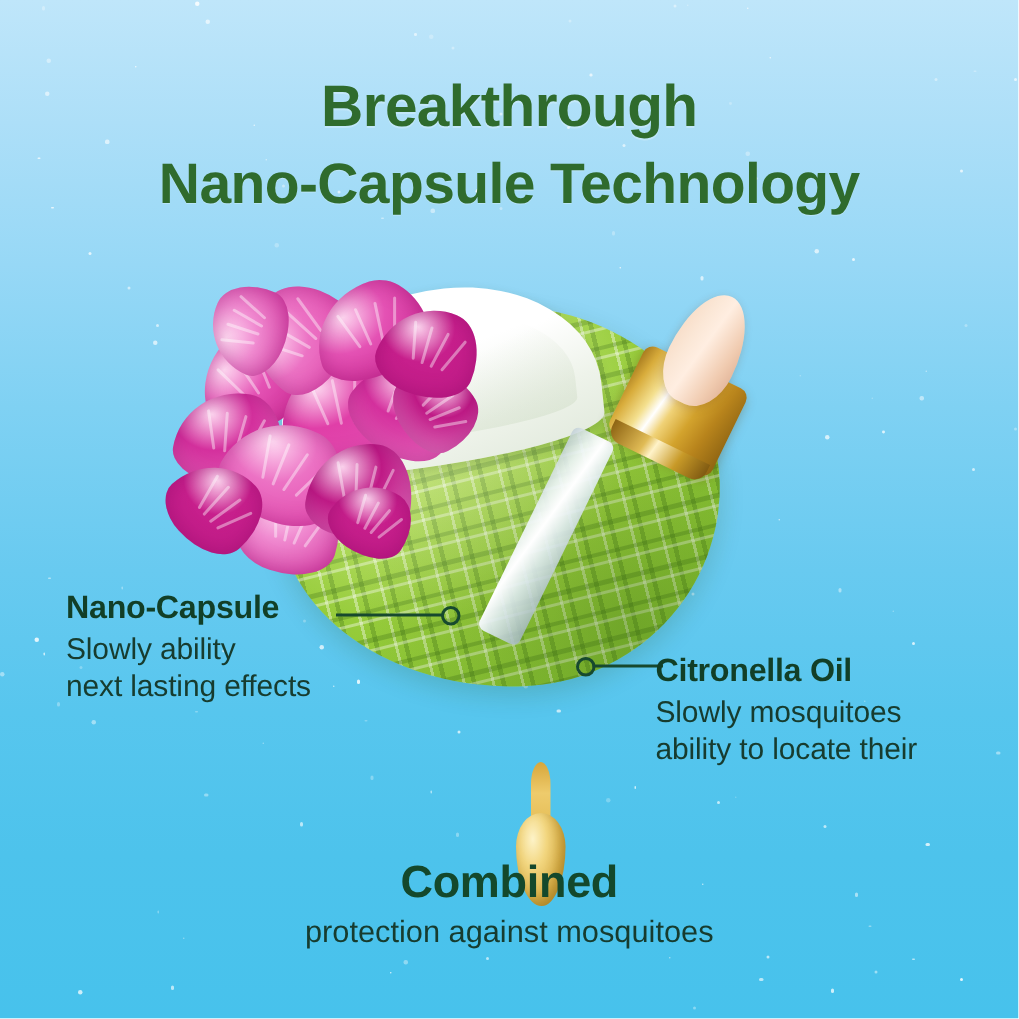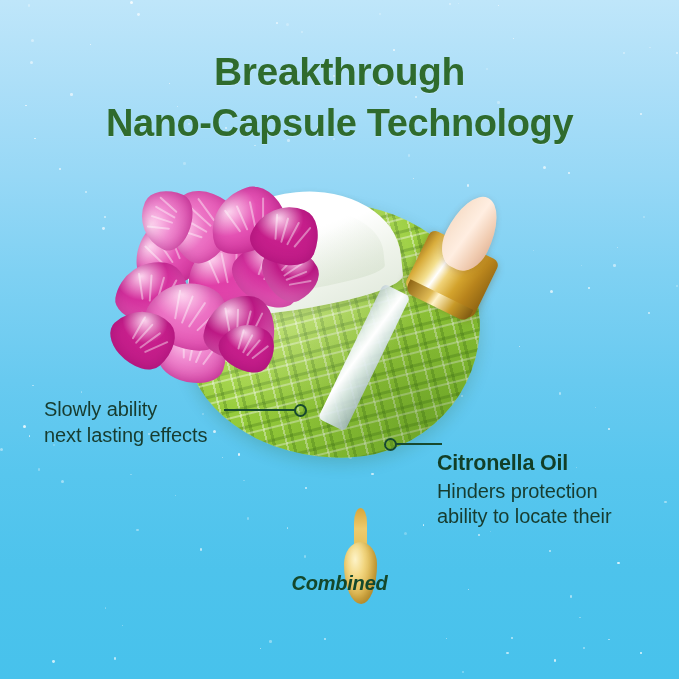--- a/index.html
+++ b/index.html
@@ -155,42 +155,42 @@
   
   .callout{position:absolute;}
   .callout .label{
     font-weight:bold;color:#123f27;font-size:21.5px;letter-spacing:-.2px;line-height:1.1;
   }
   .callout .desc{
     color:#173c2f;font-size:20px;line-height:1.28;margin-top:3px;letter-spacing:-.1px;
   }
 
   #callout-nano{left:44px;top:394px;width:240px;}
-  #callout-citronella{left:437px;top:452px;width:235px;}
+  #callout-citronella{left:437px;top:436px;width:235px;}
 
   .leader{position:absolute;}
   .leader .line{position:absolute;height:2px;background:#17492e;top:0;}
   .leader .dot{
     position:absolute;width:9px;height:9px;border-radius:50%;
     border:2px solid #17492e;background:transparent;top:-5px;
   }
   #leader-nano{left:224px;top:409px;width:85px;}
   #leader-nano .line{left:0;width:72px;}
   #leader-nano .dot{left:70px;}
 
   #leader-citronella{left:384px;top:443px;width:58px;}
   #leader-citronella .line{left:11px;width:47px;}
   #leader-citronella .dot{left:0px;}
 
   
   #callout-combined{
     position:absolute;left:0;right:0;top:572px;text-align:center;
   }
   #callout-combined .label{
-    font-weight:bold;color:#14482c;font-size:20px;letter-spacing:-.2px;font-style:italic;
+    font-weight:bold;color:#14482c;font-size:30px;letter-spacing:-.2px;
   }
   #callout-combined .desc{
     color:#173c2f;font-size:20.5px;line-height:1.28;margin-top:3px;
   }
 </style>
 </head>
 <body>
 
 <div id="infographic">
 
@@ -462,33 +462,35 @@
   <div class="leader" id="leader-nano">
     <div class="line"></div>
     <div class="dot"></div>
   </div>
   <div class="leader" id="leader-citronella">
     <div class="line"></div>
     <div class="dot"></div>
   </div>
 
   <div class="callout" id="callout-nano">
+    <div class="label">Nano-Capsule</div>
     <div class="desc">
       <div>Slowly ability</div>
       <div>next lasting effects</div>
     </div>
   </div>
 
   <div class="callout" id="callout-citronella">
     <div class="label">Citronella Oil</div>
     <div class="desc">
-      <div>Hinders protection</div>
+      <div>Slowly mosquitoes</div>
       <div>ability to locate their</div>
     </div>
   </div>
 
   <div id="callout-combined">
     <div class="label">Combined</div>
     <div class="desc">
+      <div>protection against mosquitoes</div>
     </div>
   </div>
 
 </div>
 
 </body></html>

